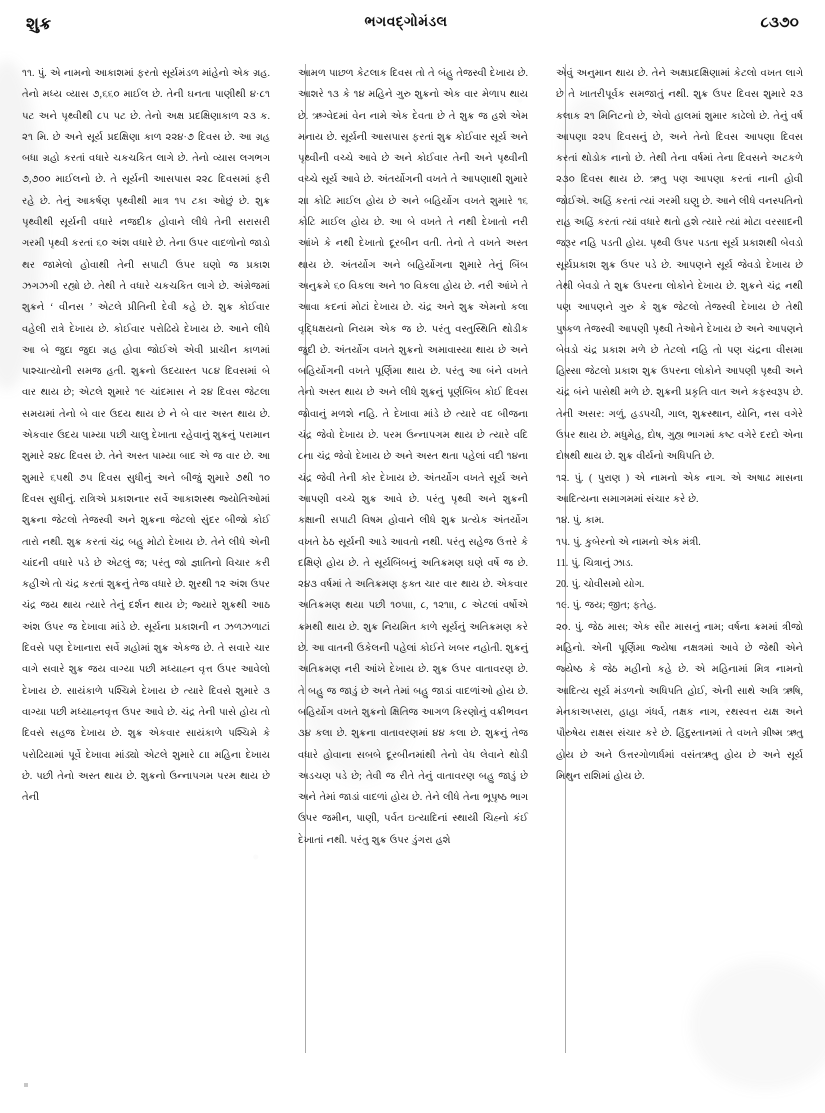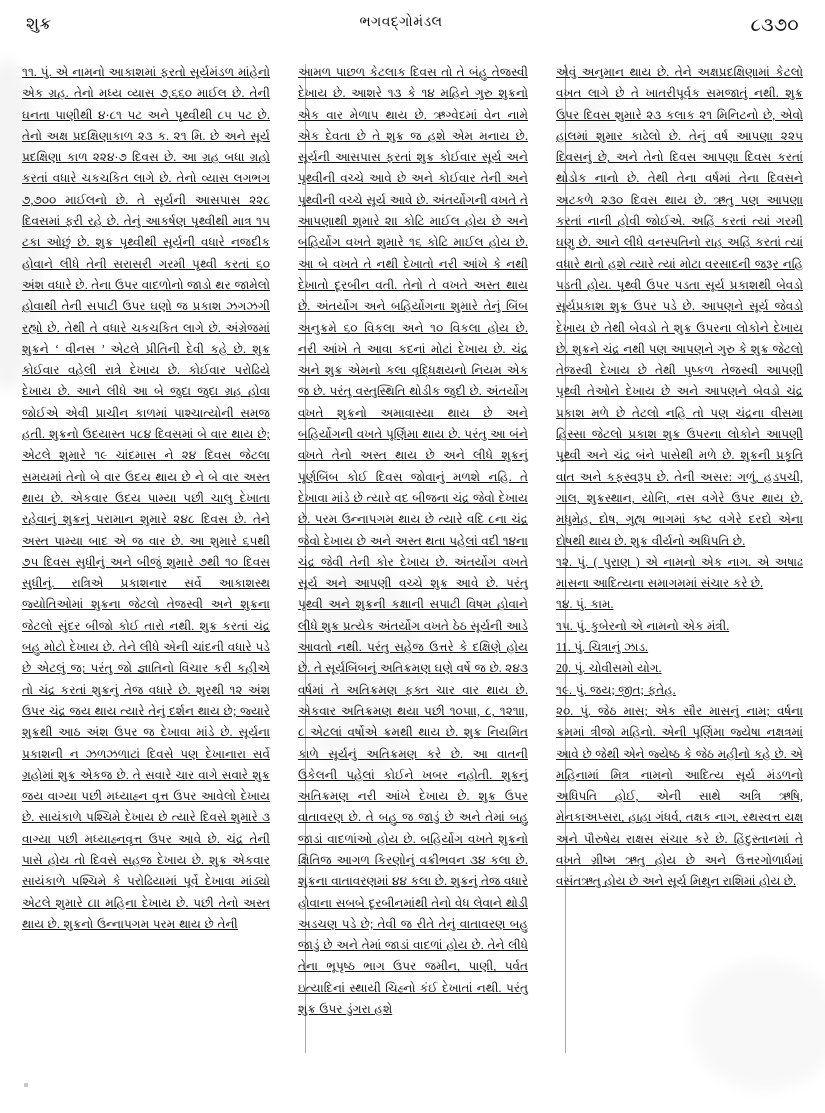--- a/index.html
+++ b/index.html
@@ -51,32 +51,32 @@
   
   .running-head {
     position: absolute;
     top: 14px;
     left: 26px;
     right: 26px;
     height: 30px;
     display: flex;
     align-items: flex-start;
     justify-content: space-between;
-    font-weight: normal;
+    font-weight: bold;
     font-size: 17px;
     letter-spacing: .2px;
   }
   .rh-left  { flex: 0 0 auto; }
   .rh-center{
     flex: 1 1 auto;
     text-align: center;
     font-size: 14px;
     letter-spacing: .4px;
   }
-  .rh-right { flex: 0 0 auto; font-size: 19px; }
+  .rh-right { flex: 0 0 auto; font-size: 15px; }
 
   
   .columns {
     position: absolute;
     top: 62px;
     left: 22px;
     right: 22px;
     bottom: 16px;
     display: flex;
     align-items: stretch;
@@ -94,27 +94,26 @@
     top: 2px;
     bottom: 44px;
     width: 1px;
     background: #8e8e8e;
     opacity: .75;
   }
   .rule.r1 { left: 283px; }
   .rule.r2 { left: 543px; }
 
   .body-text {
-    font-size: 12px;
+    font-size: 10px;
     line-height: 21.3px;
     text-align: justify;
     text-justify: inter-word;
     word-spacing: .5px;
     hyphens: none;
-    text-decoration: underline;
   }
   .body-text p {
     margin: 0;
     text-indent: 0;
   }
   
   .entry {
     margin: 0;
   }
 

